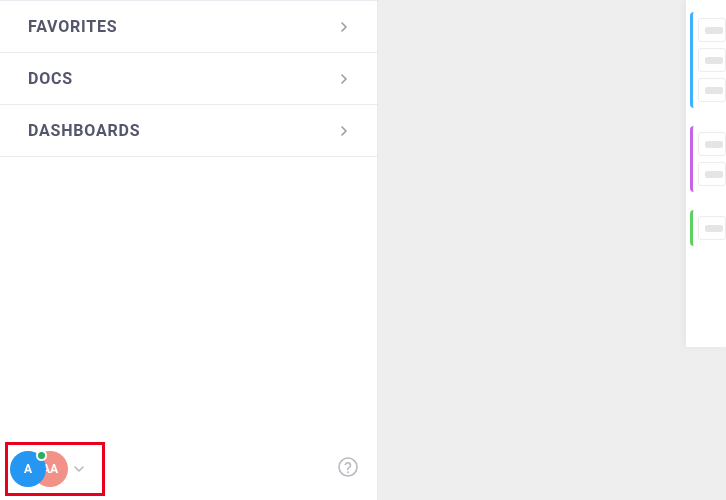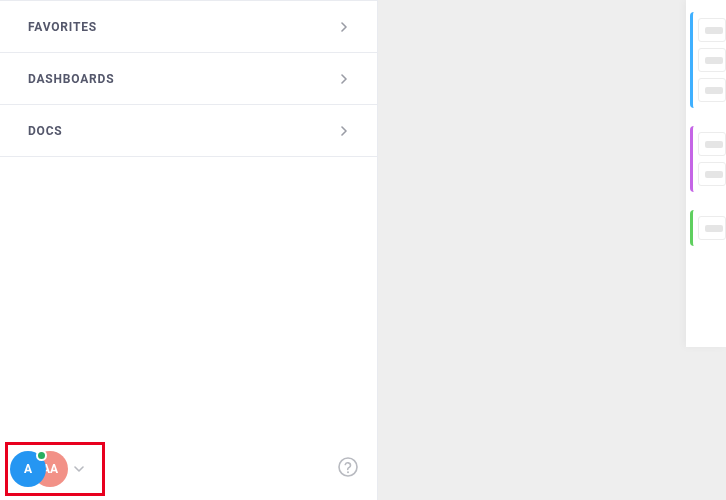--- a/index.html
+++ b/index.html
@@ -1,21 +1,21 @@
 <!DOCTYPE html>
 <html><head>
 <meta charset="utf-8">
 <style>
   * { box-sizing: border-box; margin: 0; padding: 0; }
   html, body { width: 726px; height: 500px; overflow: hidden; font-family: -apple-system, BlinkMacSystemFont, "Segoe UI", Roboto, sans-serif; }
   .root { display: flex; width: 100%; height: 100%; background: #fff; }
   .sidebar { width: 378px; height: 100%; position: relative; border-right: 1px solid #e9ebf0; display: flex; flex-direction: column; }
   .nav-list { border-top: 1px solid #e9ebf0; }
   .nav-item { display: flex; align-items: center; justify-content: space-between; padding: 0 28px; height: 52px; border-bottom: 1px solid #e9ebf0; cursor: pointer; }
-  .nav-label { font-size: 12px; font-weight: 700; letter-spacing: 0.8px; color: #54576b; }
+  .nav-label { font-size: 16px; font-weight: 700; letter-spacing: 0.8px; color: #54576b; }
   .chevron { color: #9a9ca5; display: inline-flex; }
   .spacer { flex: 1; }
   .footer { height: 62px; display: flex; align-items: center; padding: 0 16px 0 10px; }
   .avatar-wrap { position: relative; display: flex; align-items: center; }
   .avatar { width: 36px; height: 36px; border-radius: 50%; display: flex; align-items: center; justify-content: center; font-size: 12px; font-weight: 700; color: #fff; }
   .avatar.primary { background: #2596f2; z-index: 2; position: relative; }
   .avatar.secondary { background: #f29187; margin-left: -14px; z-index: 1; }
   .presence-dot { position: absolute; top: -1px; right: -1px; width: 11px; height: 11px; border-radius: 50%; background: #27ae60; border: 2px solid #fff; z-index: 3; }
   .caret { margin-left: 6px; color: #b8bac0; display: inline-flex; cursor: pointer; }
   .footer-spacer { flex: 1; }
@@ -42,30 +42,30 @@
         <span class="nav-label">FAVORITES</span>
         <span class="chevron">
           <svg width="10" height="10" viewBox="0 0 10 10">
               <path d="M3 1 L7 5 L3 9" stroke="currentColor" stroke-width="1.6" fill="none" stroke-linecap="round" stroke-linejoin="round"></path>
             </svg>
         </span>
       </div>
 
 
       <div class="nav-item">
-        <span class="nav-label">DASHBOARDS</span>
+        <span class="nav-label">DOCS</span>
         <span class="chevron">
           <svg width="10" height="10" viewBox="0 0 10 10">
               <path d="M3 1 L7 5 L3 9" stroke="currentColor" stroke-width="1.6" fill="none" stroke-linecap="round" stroke-linejoin="round"></path>
             </svg>
         </span>
       </div>
 
       <div class="nav-item">
-        <span class="nav-label">DOCS</span>
+        <span class="nav-label">DASHBOARDS</span>
         <span class="chevron">
           <svg width="10" height="10" viewBox="0 0 10 10">
               <path d="M3 1 L7 5 L3 9" stroke="currentColor" stroke-width="1.6" fill="none" stroke-linecap="round" stroke-linejoin="round"></path>
             </svg>
         </span>
       </div>
 
     </nav>
 
     <div class="spacer"></div>

